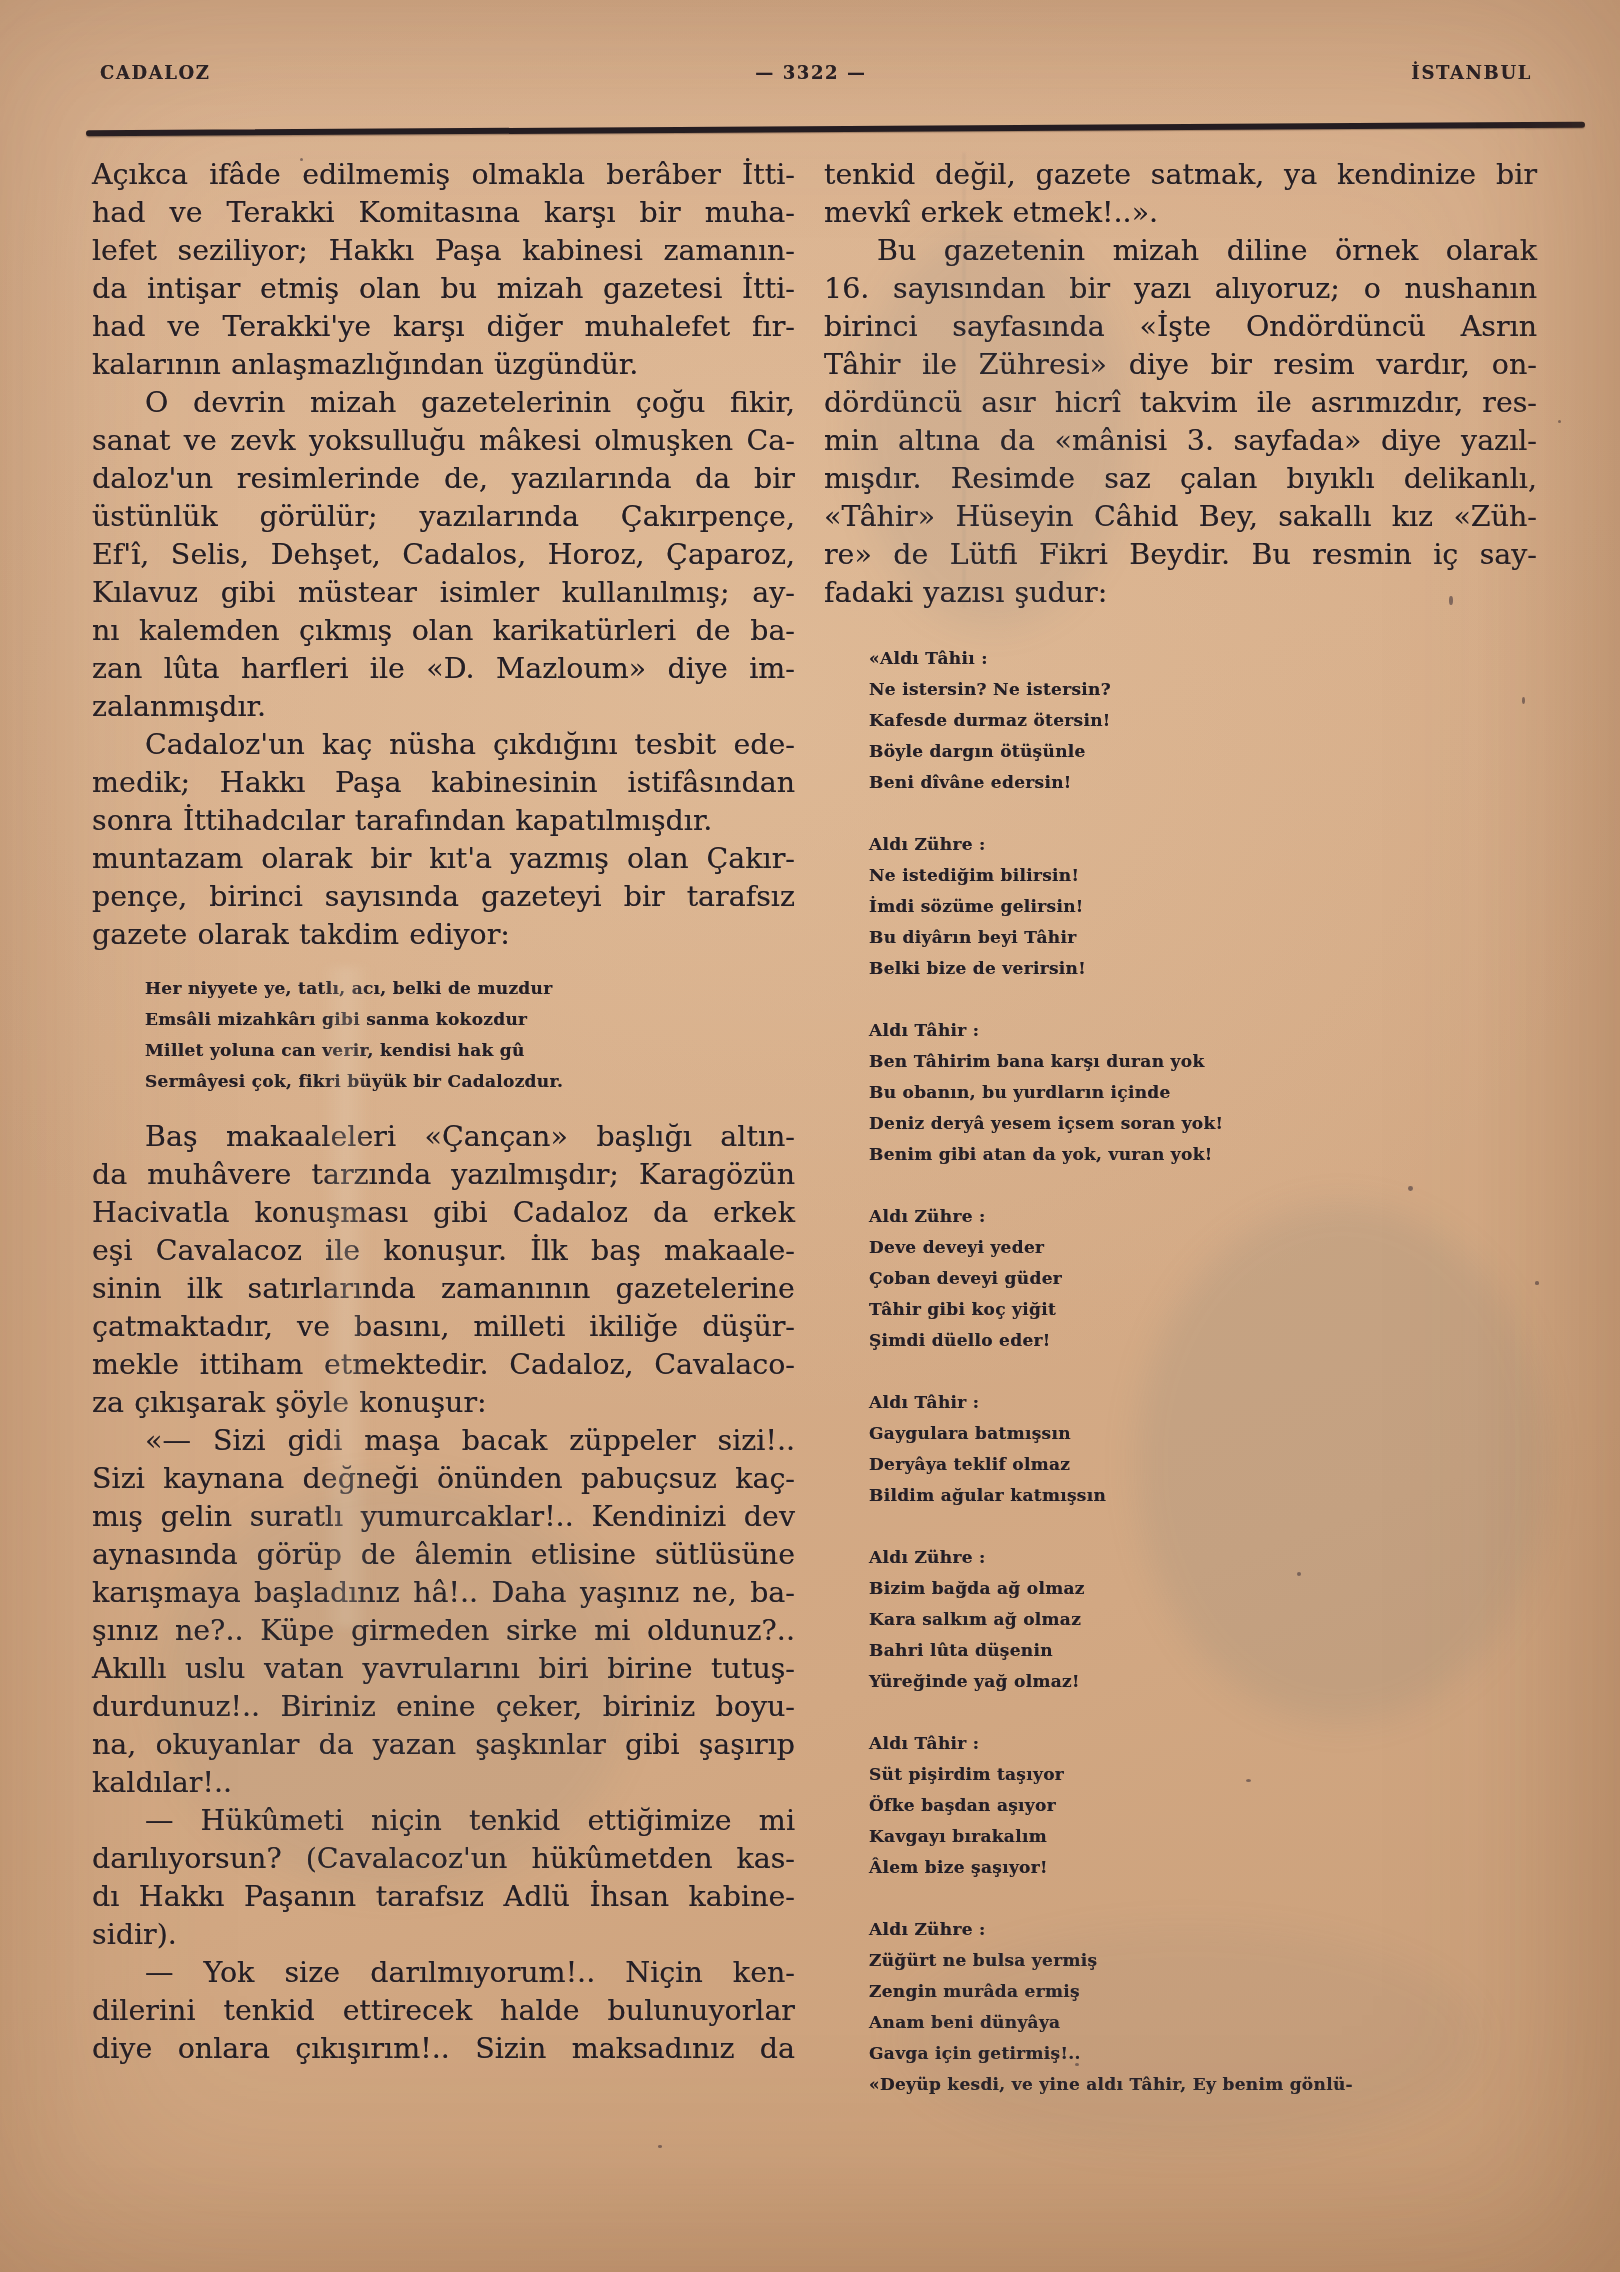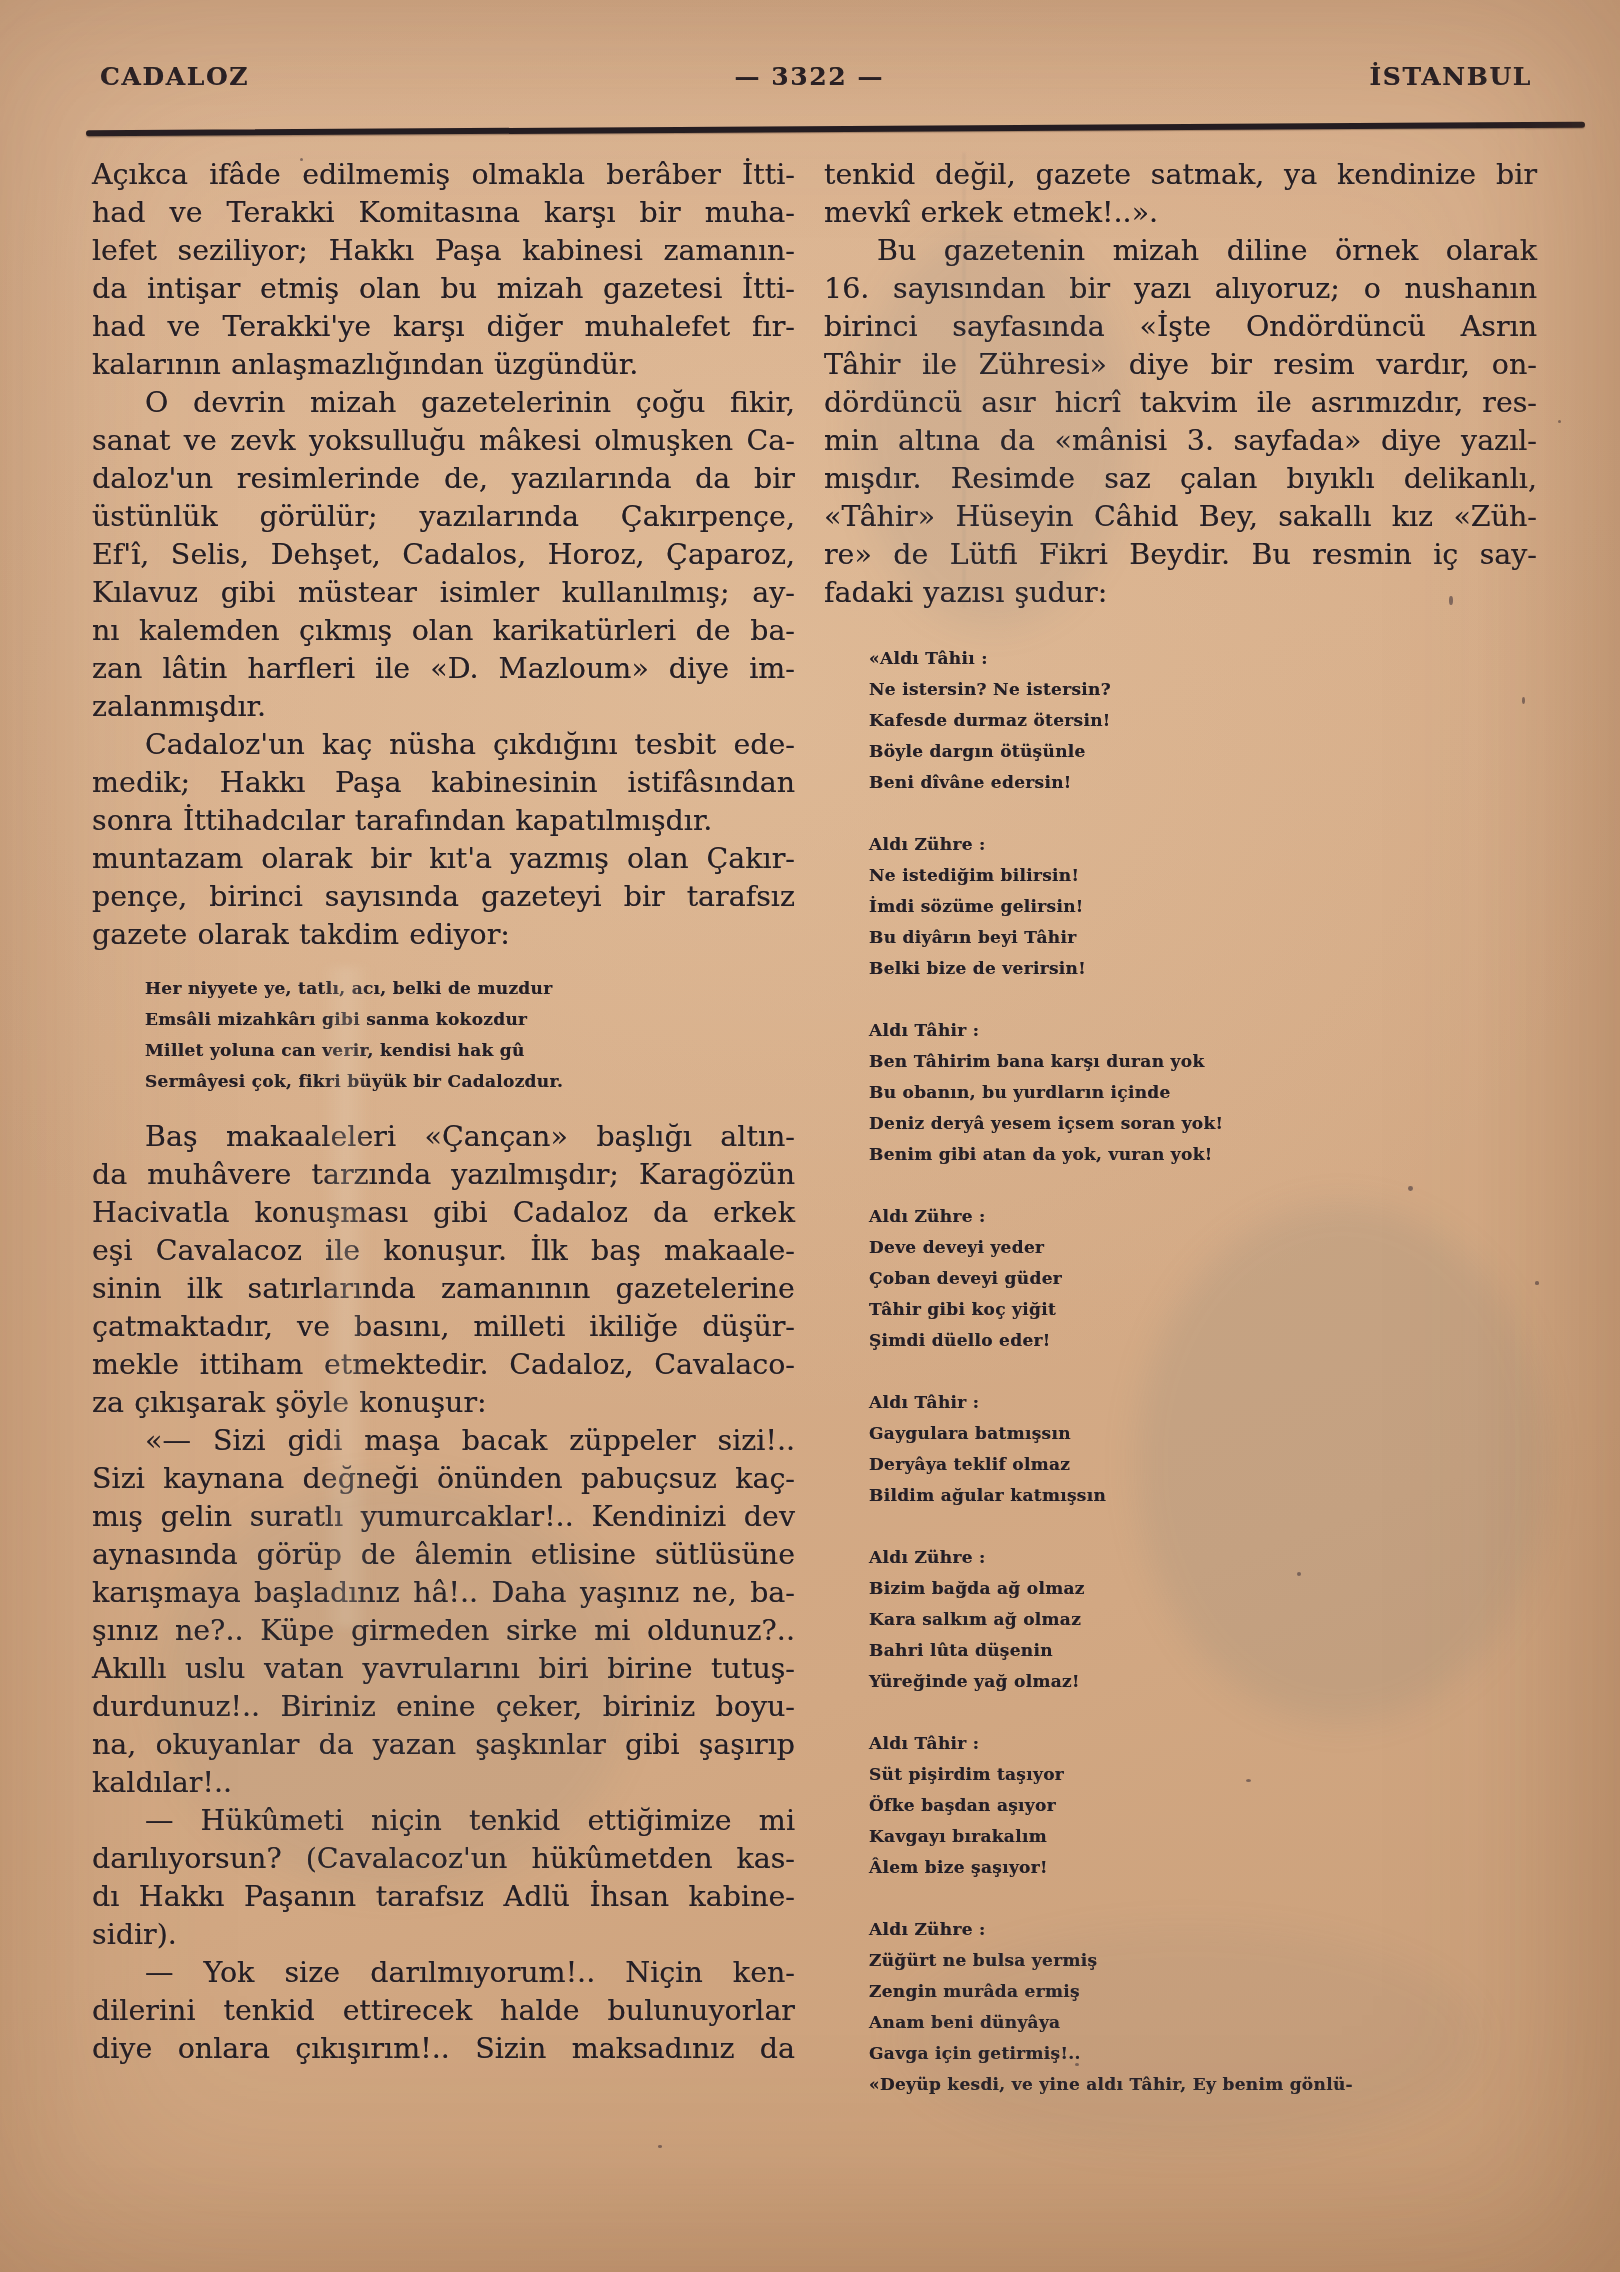--- a/index.html
+++ b/index.html
@@ -9,21 +9,21 @@
     background:
       radial-gradient(ellipse 1373px 1057px at 45% 30%, rgba(235,205,170,.35), rgba(0,0,0,0) 70%),
       linear-gradient(160deg,#dcb593 0%,#d7ae8a 38%,#d2a883 70%,#c89d77 100%);
     color:#241f26;
   }
   .vignette{position:absolute;inset:0;pointer-events:none;
     box-shadow:inset 0 0 201px 37px rgba(120,75,40,.22), inset -32px 0 116px rgba(110,70,40,.14);}
   
   .pagehead{position:absolute;left:100px;top:62px;right:88px;display:flex;
     justify-content:space-between;align-items:baseline;
-    font-size:25px;font-weight:bold;letter-spacing:1.6px;
+    font-size:18px;font-weight:bold;letter-spacing:1.6px;
     text-shadow:0 0 0.5px rgba(30,24,32,.6);}
   .rule{position:absolute;left:86px;top:126px;width:1499px;height:6.3px;
     background:#221c22;border-radius:3.2px;transform:rotate(-.33deg);
     box-shadow:0 1.1px 1.1px rgba(60,40,30,.35);}
   
   .col{position:absolute;top:156px;text-shadow:0 0 0.5px rgba(30,24,32,.55);}
   #left-col{left:92px;width:703px;}
   #right-col{left:824px;width:713px;}
   .block{margin:0;}
   .para .line{font-size:28.5px;line-height:38px;text-align:justify;text-align-last:justify;
@@ -61,21 +61,21 @@
       <div class="line last">kalarının anlaşmazlığından üzgündür.</div>
     </div>
     <div class="block para">
       <div class="line findent">O devrin mizah gazetelerinin çoğu fikir,</div>
       <div class="line">sanat ve zevk yoksulluğu mâkesi olmuşken Ca-</div>
       <div class="line">daloz'un resimlerinde de, yazılarında da bir</div>
       <div class="line">üstünlük görülür; yazılarında Çakırpençe,</div>
       <div class="line">Ef'î, Selis, Dehşet, Cadalos, Horoz, Çaparoz,</div>
       <div class="line">Kılavuz gibi müstear isimler kullanılmış; ay-</div>
       <div class="line">nı kalemden çıkmış olan karikatürleri de ba-</div>
-      <div class="line">zan lâtin harfleri ile «D. Mazloum» diye im-</div>
+      <div class="line">zan lûta harfleri ile «D. Mazloum» diye im-</div>
       <div class="line last">zalanmışdır.</div>
     </div>
     <div class="block para">
       <div class="line findent">Cadaloz'un kaç nüsha çıkdığını tesbit ede-</div>
       <div class="line">medik; Hakkı Paşa kabinesinin istifâsından</div>
       <div class="line last">sonra İttihadcılar tarafından kapatılmışdır.</div>
     </div>
     <div class="block para">
       <div class="line">muntazam olarak bir kıt'a yazmış olan Çakır-</div>
       <div class="line">pençe, birinci sayısında gazeteyi bir tarafsız</div>

